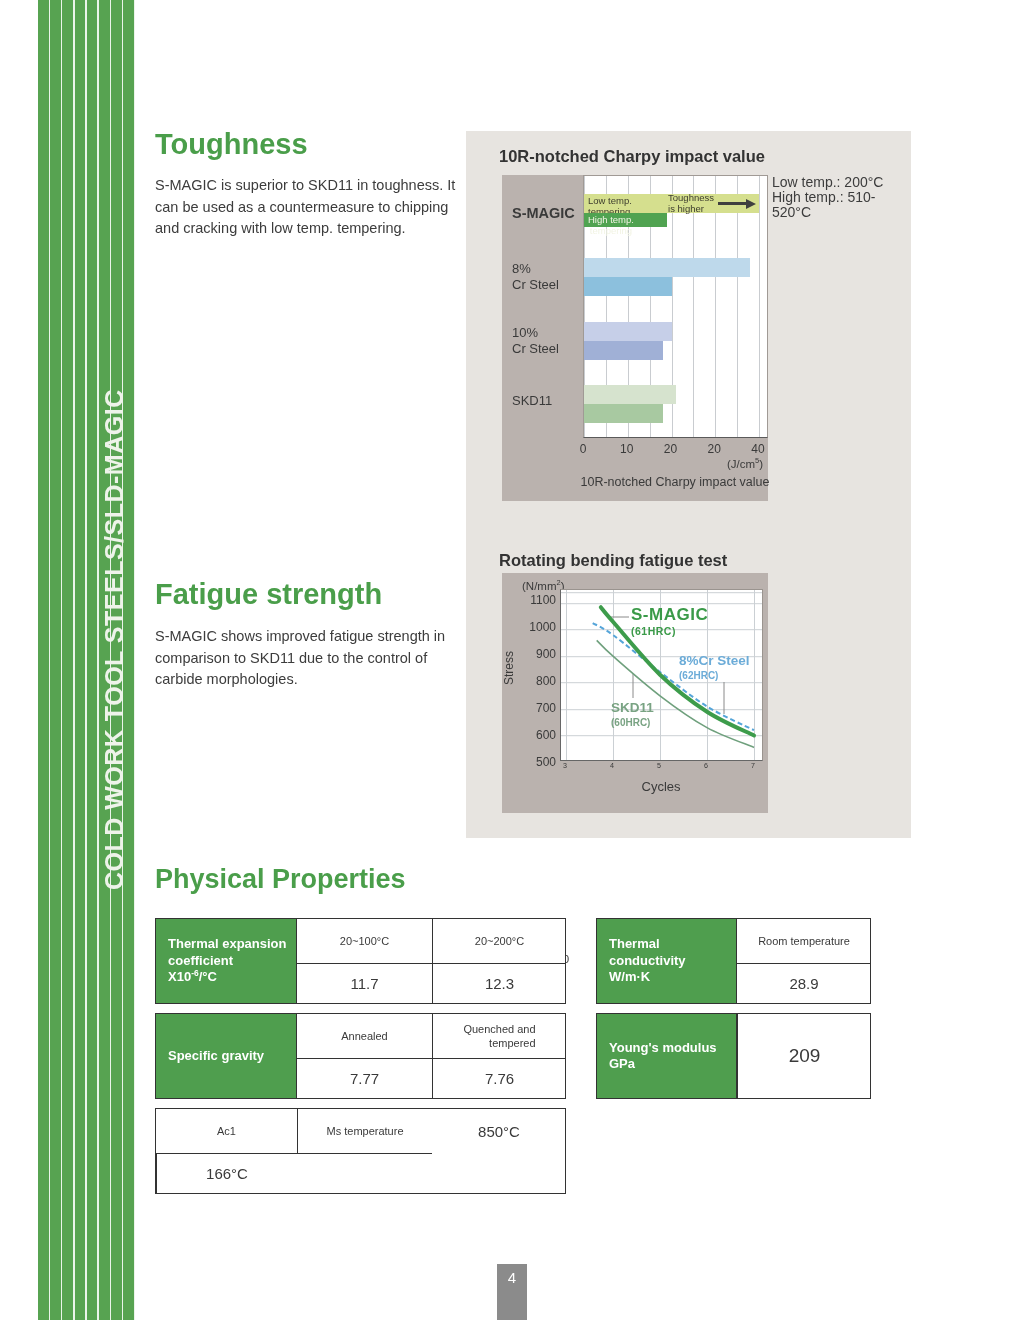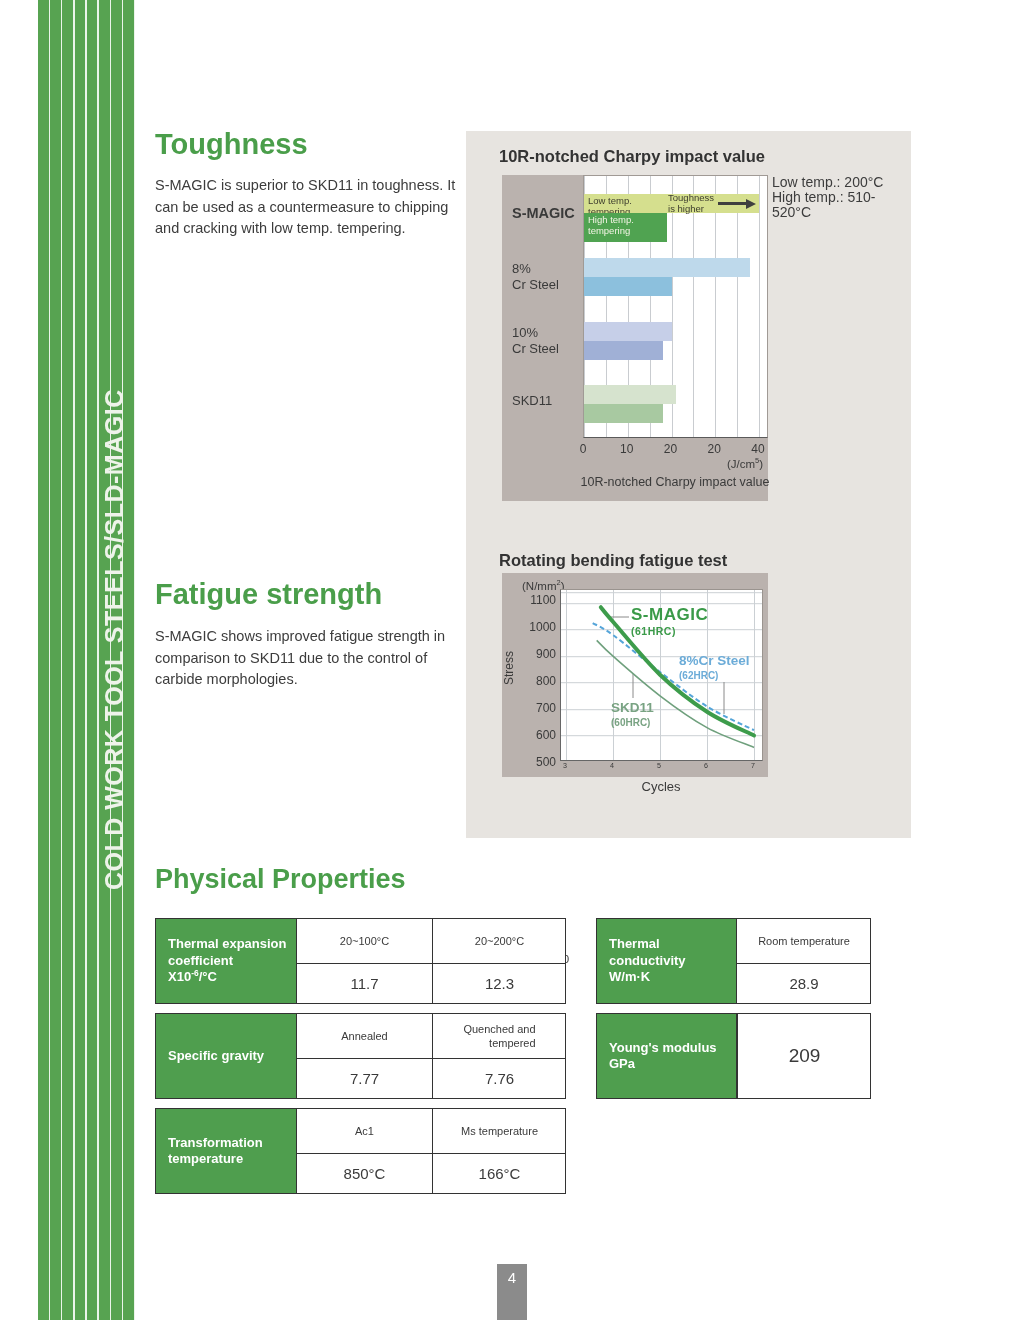--- a/index.html
+++ b/index.html
@@ -39,21 +39,21 @@
   #fatigue-title { left:33px; top:420px; }
   
   .charpy-box { position:absolute; left:36px; top:44px; width:266px; height:326px; background:#bab2ae; }
   .charpy-plot {
     position:absolute; left:81px; top:0; width:185px; height:263px; background:#fff;
     border:1px solid #a09a95; border-bottom:1px solid #5a5a5a;
     background-image: repeating-linear-gradient(to right, #c9ccd0 0 1px, transparent 1px 21.88px);
   }
   .bar { position:absolute; left:0; }
   .bar-light-sm { top:18px; height:19px; }
-  .bar-dark-sm  { top:37px; height:29px; }
+  .bar-dark-sm  { top:37px; height:14px;text-align:center; }
   .bar-light-8  { top:82px; height:19px; }
   .bar-dark-8   { top:101px; height:19px; }
   .bar-light-10 { top:146px; height:19px; }
   .bar-dark-10  { top:165px; height:19px; }
   .bar-light-sk { top:209px; height:19px; }
   .bar-dark-sk  { top:228px; height:19px; }
   .bar-note { font-size:9.5px; line-height:10.5px; white-space:pre-line; }
   .note-dark  { color:#3e3e2e; padding:2px 0 0 4px; position:absolute; left:0; top:0; }
   .note-light { color:#f2f4e4; padding:2px 0 0 4px; position:absolute; left:0; top:0; }
   .tough-group { position:absolute; right:3px; top:0; height:100%; display:flex; align-items:center; gap:4px; }
@@ -64,21 +64,21 @@
   #lbl-smagic { left:10px; top:30px; font-size:14.5px; font-weight:bold; }
   #lbl-8cr  { left:10px; top:86px; }
   #lbl-10cr { left:10px; top:150px; }
   #lbl-skd  { left:10px; top:218px; }
   .charpy-xticks span { position:absolute; top:267px; transform:translateX(-50%); font-size:12px; }
   .charpy-unit { position:absolute; right:5px; top:283px; font-size:11.5px; }
   .charpy-caption { position:absolute; left:173px; top:300px; transform:translateX(-50%); white-space:nowrap; font-size:12.5px; }
   sup.sp { vertical-align:super; font-size:0.65em; line-height:0; }
   .legend { position:absolute; left:306px; top:44px; font-size:14px; line-height:15px; white-space:pre-line; color:#3c3c3c; }
   
-  .fatigue-box { position:absolute; left:36px; top:442px; width:266px; height:204px; background:#bab2ae; }
+  .fatigue-box { position:absolute; left:36px; top:442px; width:266px; height:240px; background:#bab2ae; }
   .fat-unit { position:absolute; left:20px; top:7px; font-size:11.5px; }
   .fat-yticks { position:absolute; left:0; top:21px; width:54px; height:175px; display:flex; flex-direction:column; justify-content:space-between; }
   .fat-yticks span { text-align:right; font-size:12px; line-height:13px; }
   .fat-ylabel { position:absolute; left:0px; top:78px; writing-mode:vertical-rl; transform:rotate(180deg); font-size:12px; }
   .fatigue-plot {
     position:absolute; left:58px; top:16px; width:203px; height:172px; background:#fff;
     border:1px solid #9a948f; border-left-color:#666; border-bottom-color:#666;
     background-image:
       repeating-linear-gradient(to right, #cbd0d4 0 1px, transparent 1px 47px),
       repeating-linear-gradient(to bottom, #cbd0d4 0 1px, transparent 1px 26.46px);
@@ -259,22 +259,20 @@
 <div class="ptable tleft" id="table-specific-gravity">
   <div class="gcell">Specific gravity</div>
   <div class="hcell">Annealed</div>
   <div class="hcell">Quenched and
 tempered</div>
   <div class="vcell">7.77</div>
   <div class="vcell">7.76</div>
 </div>
 
 <div class="ptable tleft" id="table-transformation">
-  <div class="gcell">Transformation
-temperature</div>
   <div class="hcell">Ac1</div>
   <div class="hcell">Ms temperature</div>
   <div class="vcell">850°C</div>
   <div class="vcell">166°C</div>
 </div>
 
 <div class="ptable tright" id="table-thermal-conductivity">
   <div class="gcell">Thermal
 conductivity
 W/m·K</div>

